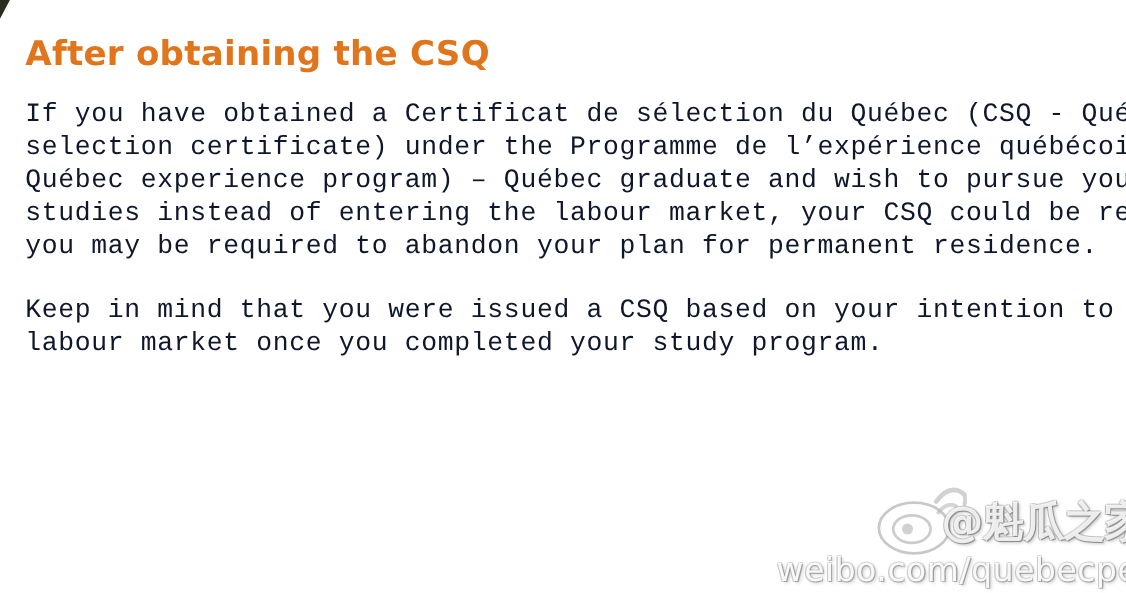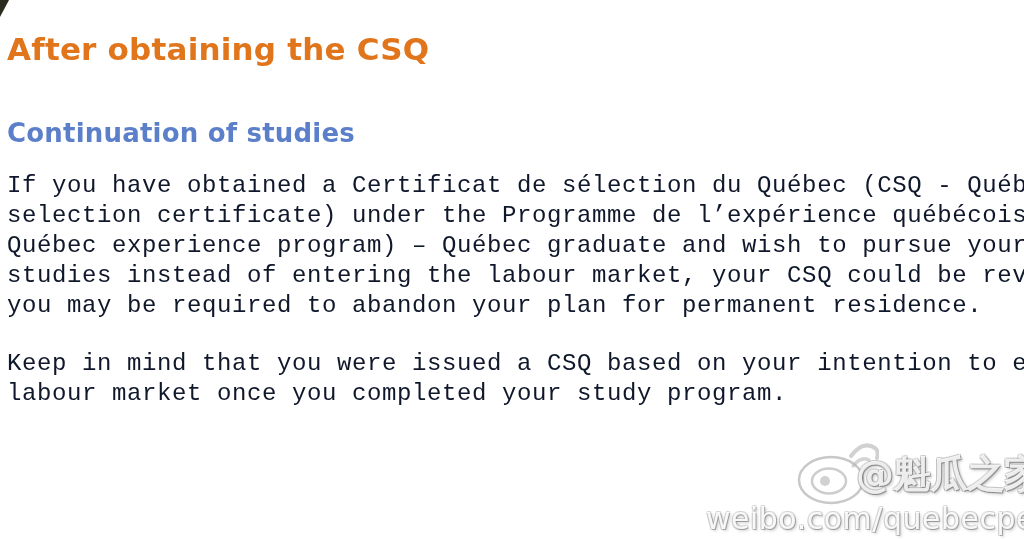--- a/index.html
+++ b/index.html
@@ -4,21 +4,21 @@
   <style>
     * { box-sizing: border-box; margin: 0; padding: 0; }
     html, body { width: 1024px; height: 539px; }
     body {
       position: relative;
       background: #ffffff;
       font-family: "DejaVu Sans", "Liberation Sans", sans-serif;
       overflow: hidden;
     }
 
-    .content { padding-left: 7px; padding-right: 14px; }
+    .content { padding-left: 23px; padding-right: 14px; }
 
     .page-title {
       margin-top: 30px;
       font-size: 31px;
       line-height: 38px;
       font-weight: bold;
       color: #E0751C;
       letter-spacing: 0.2px;
       white-space: pre;
     }
@@ -96,21 +96,20 @@
     }
   </style>
 </head>
 <body>
 
 <div class="corner-artifact"></div>
 
 <div class="content">
   <h1 class="page-title">After obtaining the CSQ</h1>
 
-  <h2 class="section-heading">Continuation of studies</h2>
 
   <p class="para p1">If you have obtained a Certificat de sélection du Québec (CSQ - Québec
 selection certificate) under the Programme de l’expérience québécoise (PEQ -
 Québec experience program) – Québec graduate and wish to pursue your
 studies instead of entering the labour market, your CSQ could be revoked and
 you may be required to abandon your plan for permanent residence.</p>
 
   <p class="para p2">Keep in mind that you were issued a CSQ based on your intention to enter the
 labour market once you completed your study program.</p>
 

